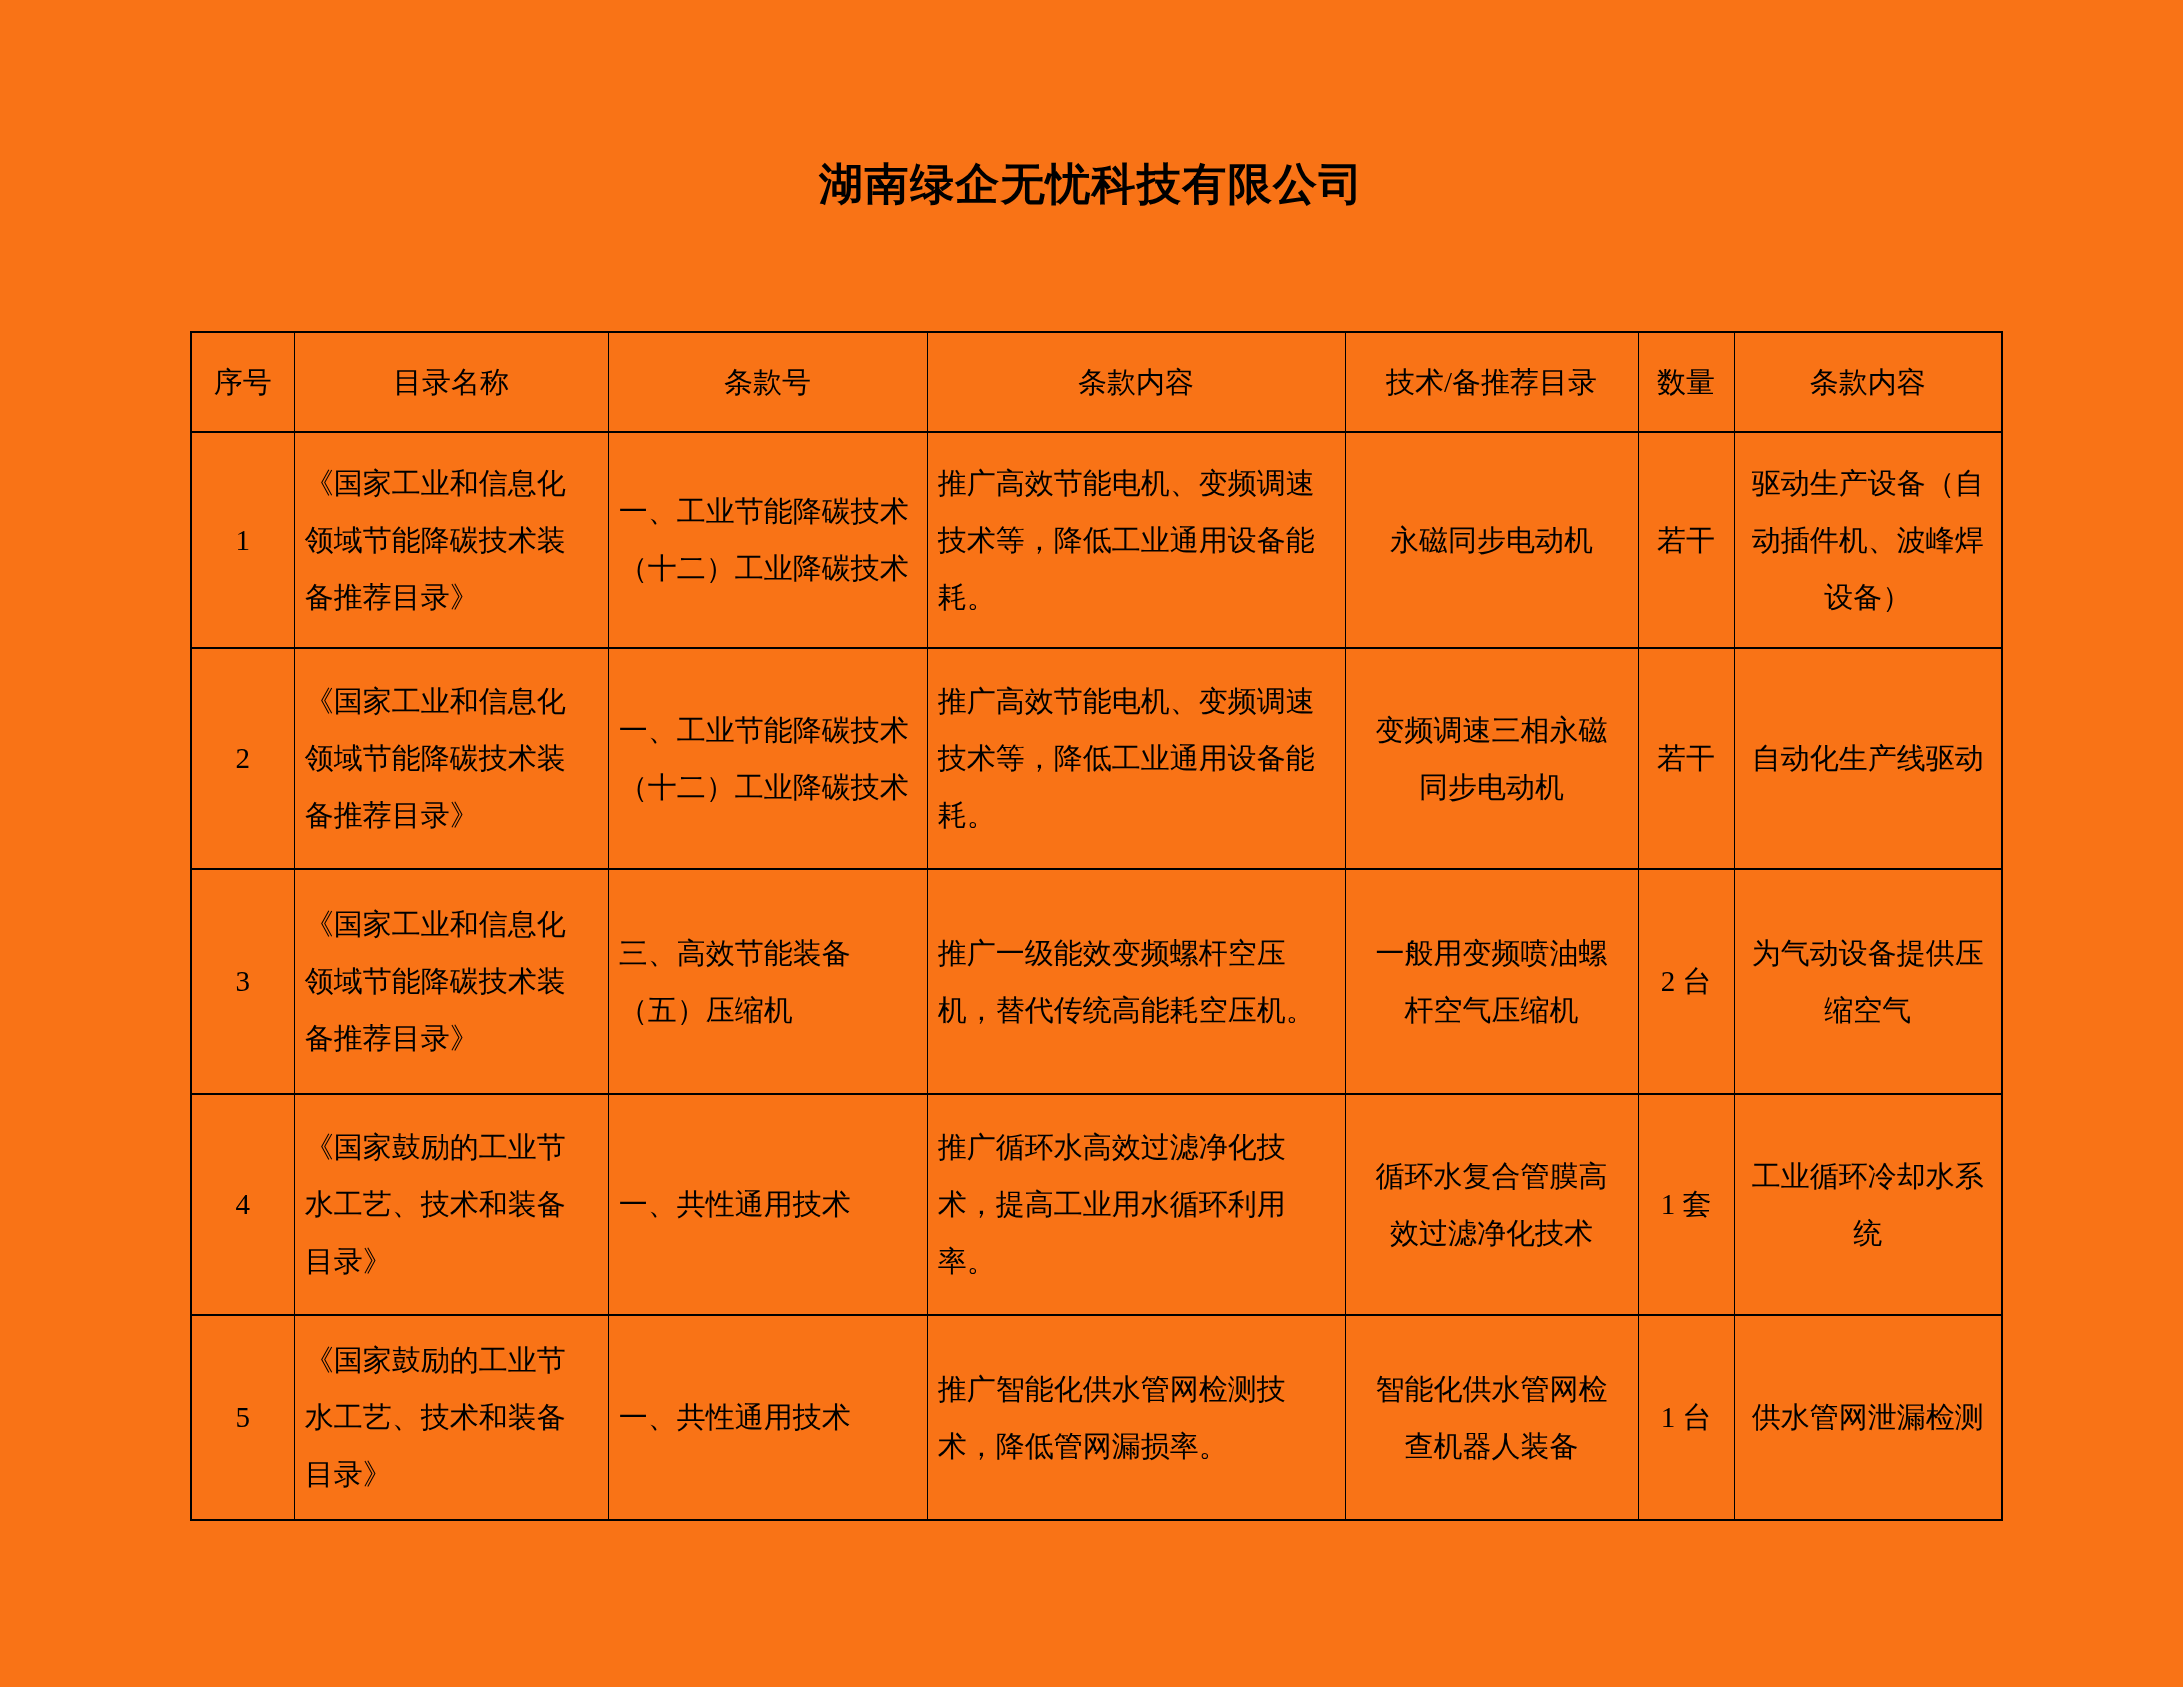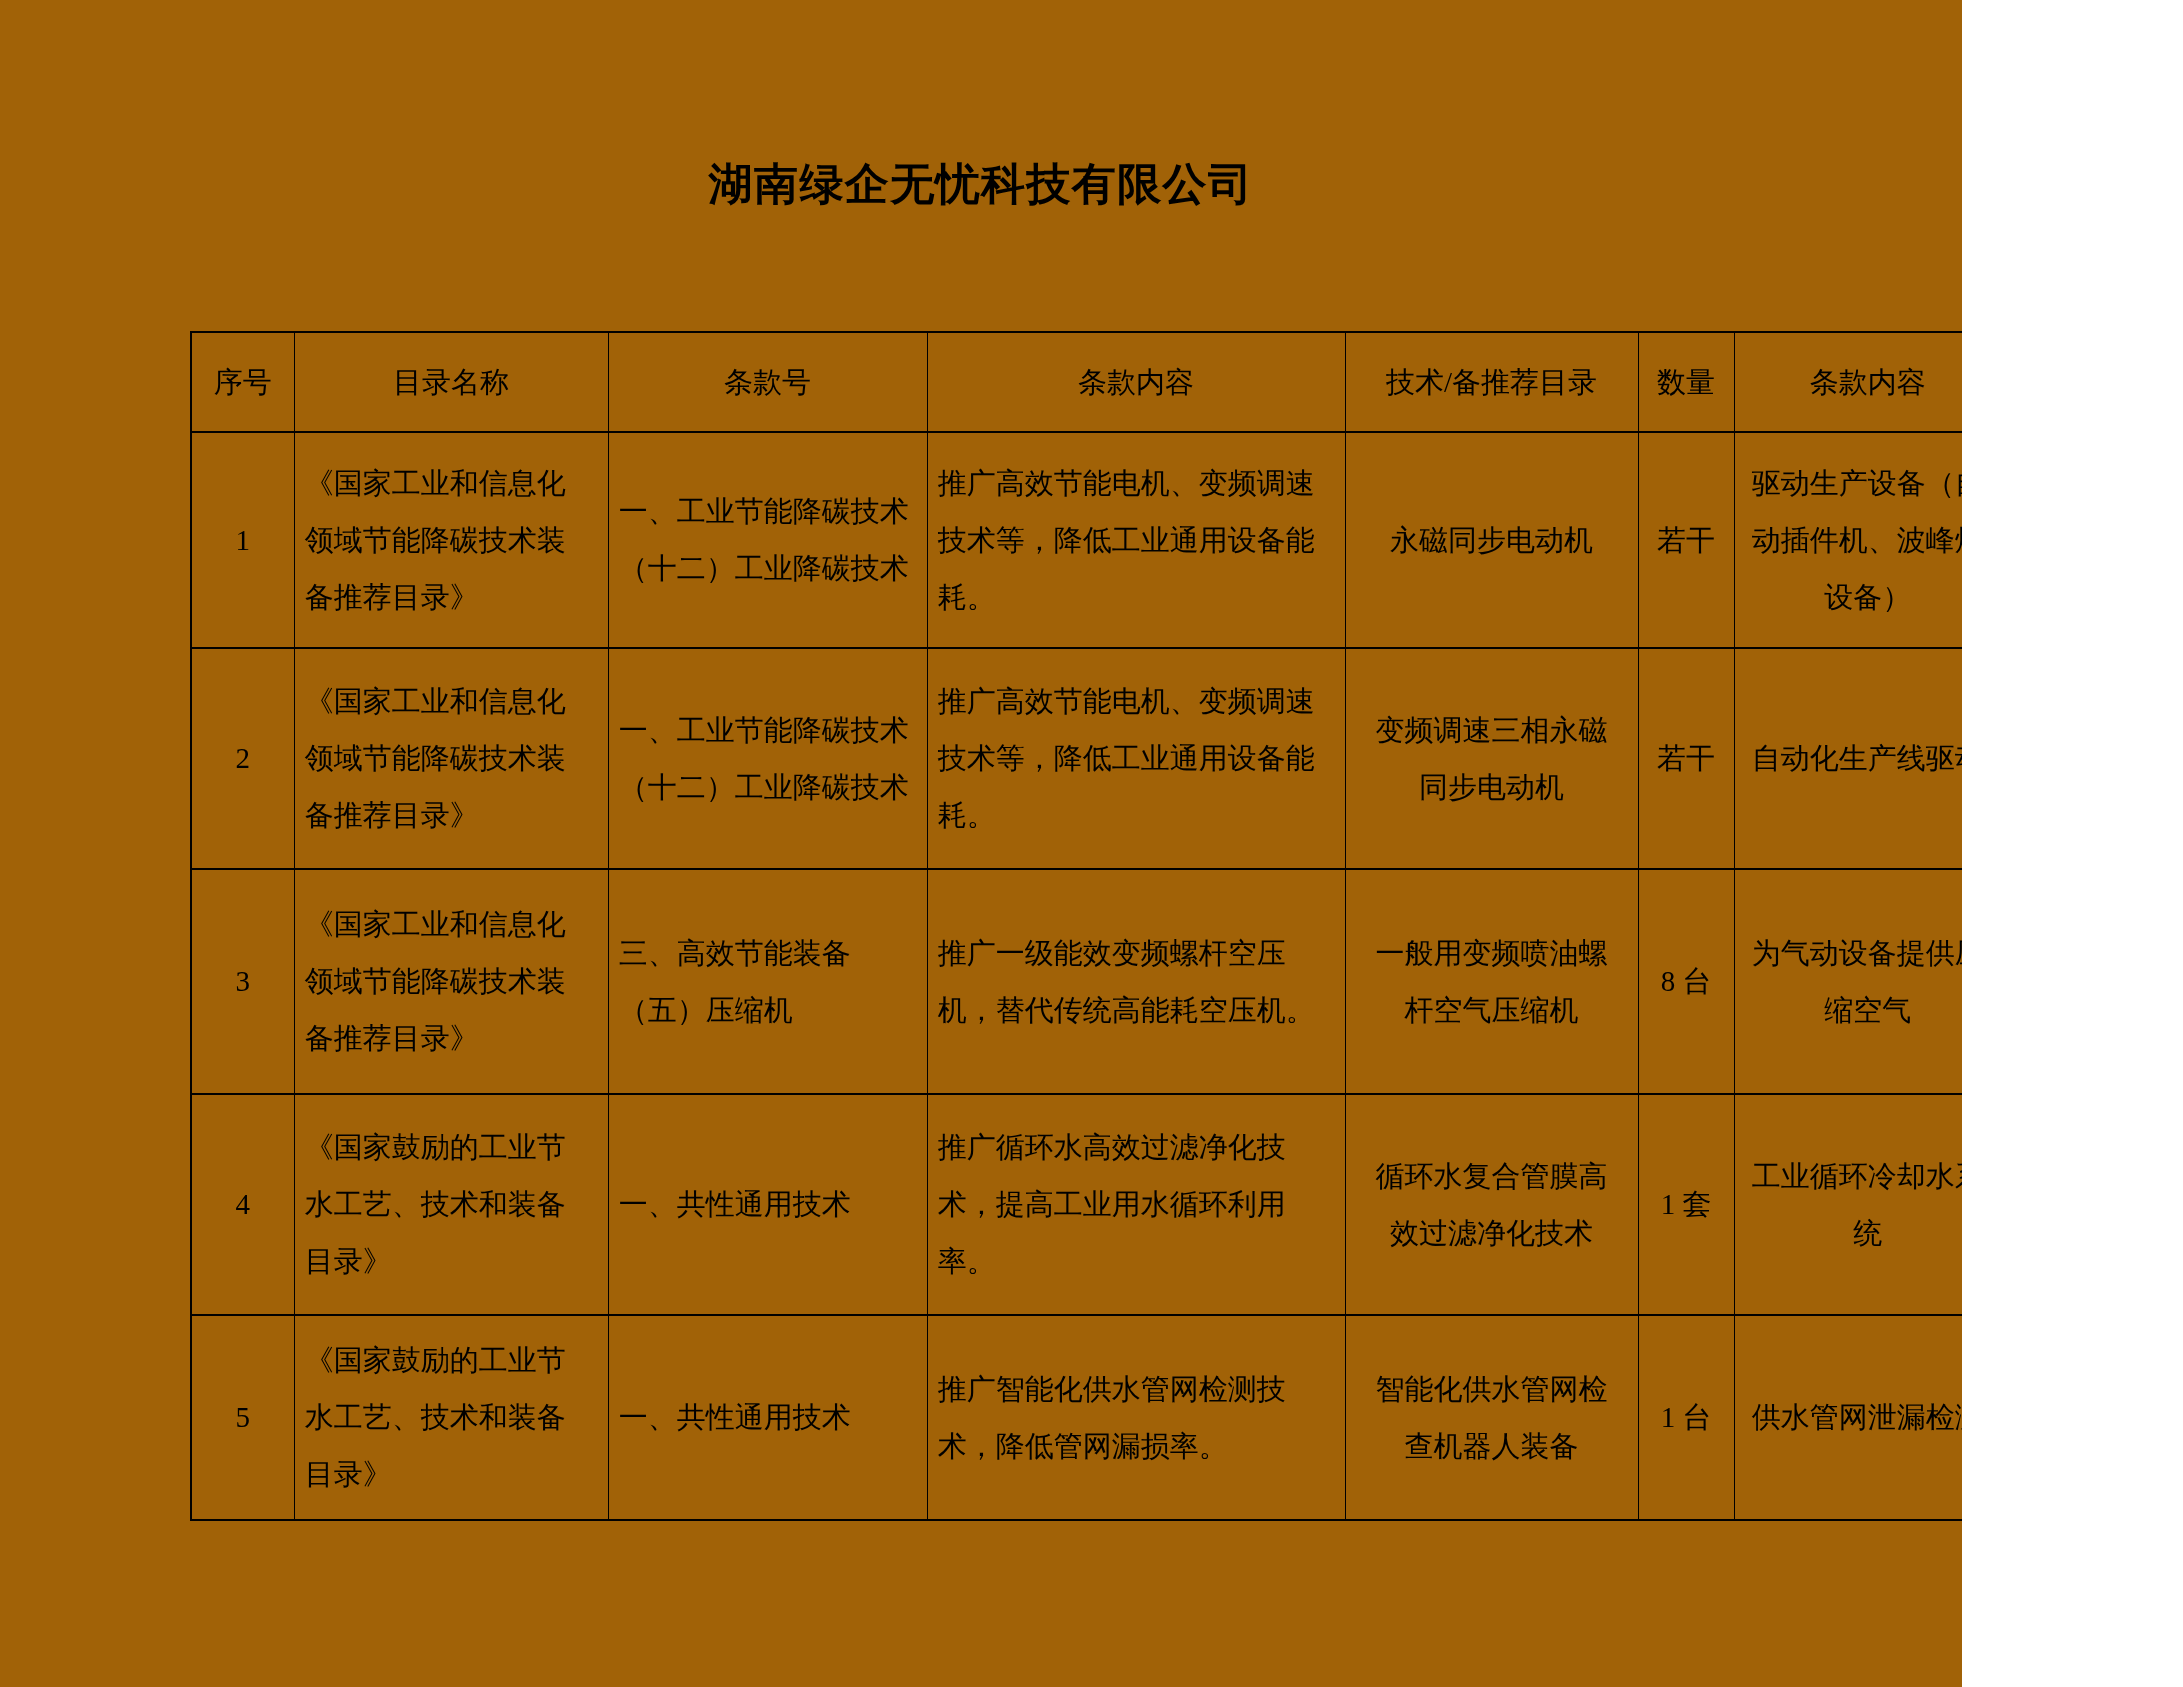--- a/index.html
+++ b/index.html
@@ -1,21 +1,21 @@
 <!DOCTYPE html>
 <html lang="zh" style="font-size:11px"><head>
 <meta charset="utf-8">
 <style>
   * { margin: 0; padding: 0; box-sizing: border-box; }
   html, body { background: #ffffff; }
   .page {
     position: relative;
-    width: 1962px;
+    width: 2183px;
     height: 1687px;
-    background: #a16207;
+    background: #f97316;
     color: #000000;
     font-family: "Liberation Serif", "DejaVu Serif", serif;
     overflow: hidden;
   }
   .doc-title {
     position: absolute;
     top: 153px;
     left: 0;
     width: 100%;
     text-align: center;
@@ -132,21 +132,21 @@
         <td>3</td>
         <td class="c-left">《国家工业和信息化
 领域节能降碳技术装
 备推荐目录》</td>
         <td class="c-left">三、高效节能装备
 （五）压缩机</td>
         <td class="c-left">推广一级能效变频螺杆空压
 机，替代传统高能耗空压机。</td>
         <td>一般用变频喷油螺
 杆空气压缩机</td>
-        <td>8 台</td>
+        <td>2 台</td>
         <td>为气动设备提供压
 缩空气</td>
       </tr>
       <tr class="r-4">
         <td>4</td>
         <td class="c-left">《国家鼓励的工业节
 水工艺、技术和装备
 目录》</td>
         <td class="c-left">一、共性通用技术</td>
         <td class="c-left">推广循环水高效过滤净化技

